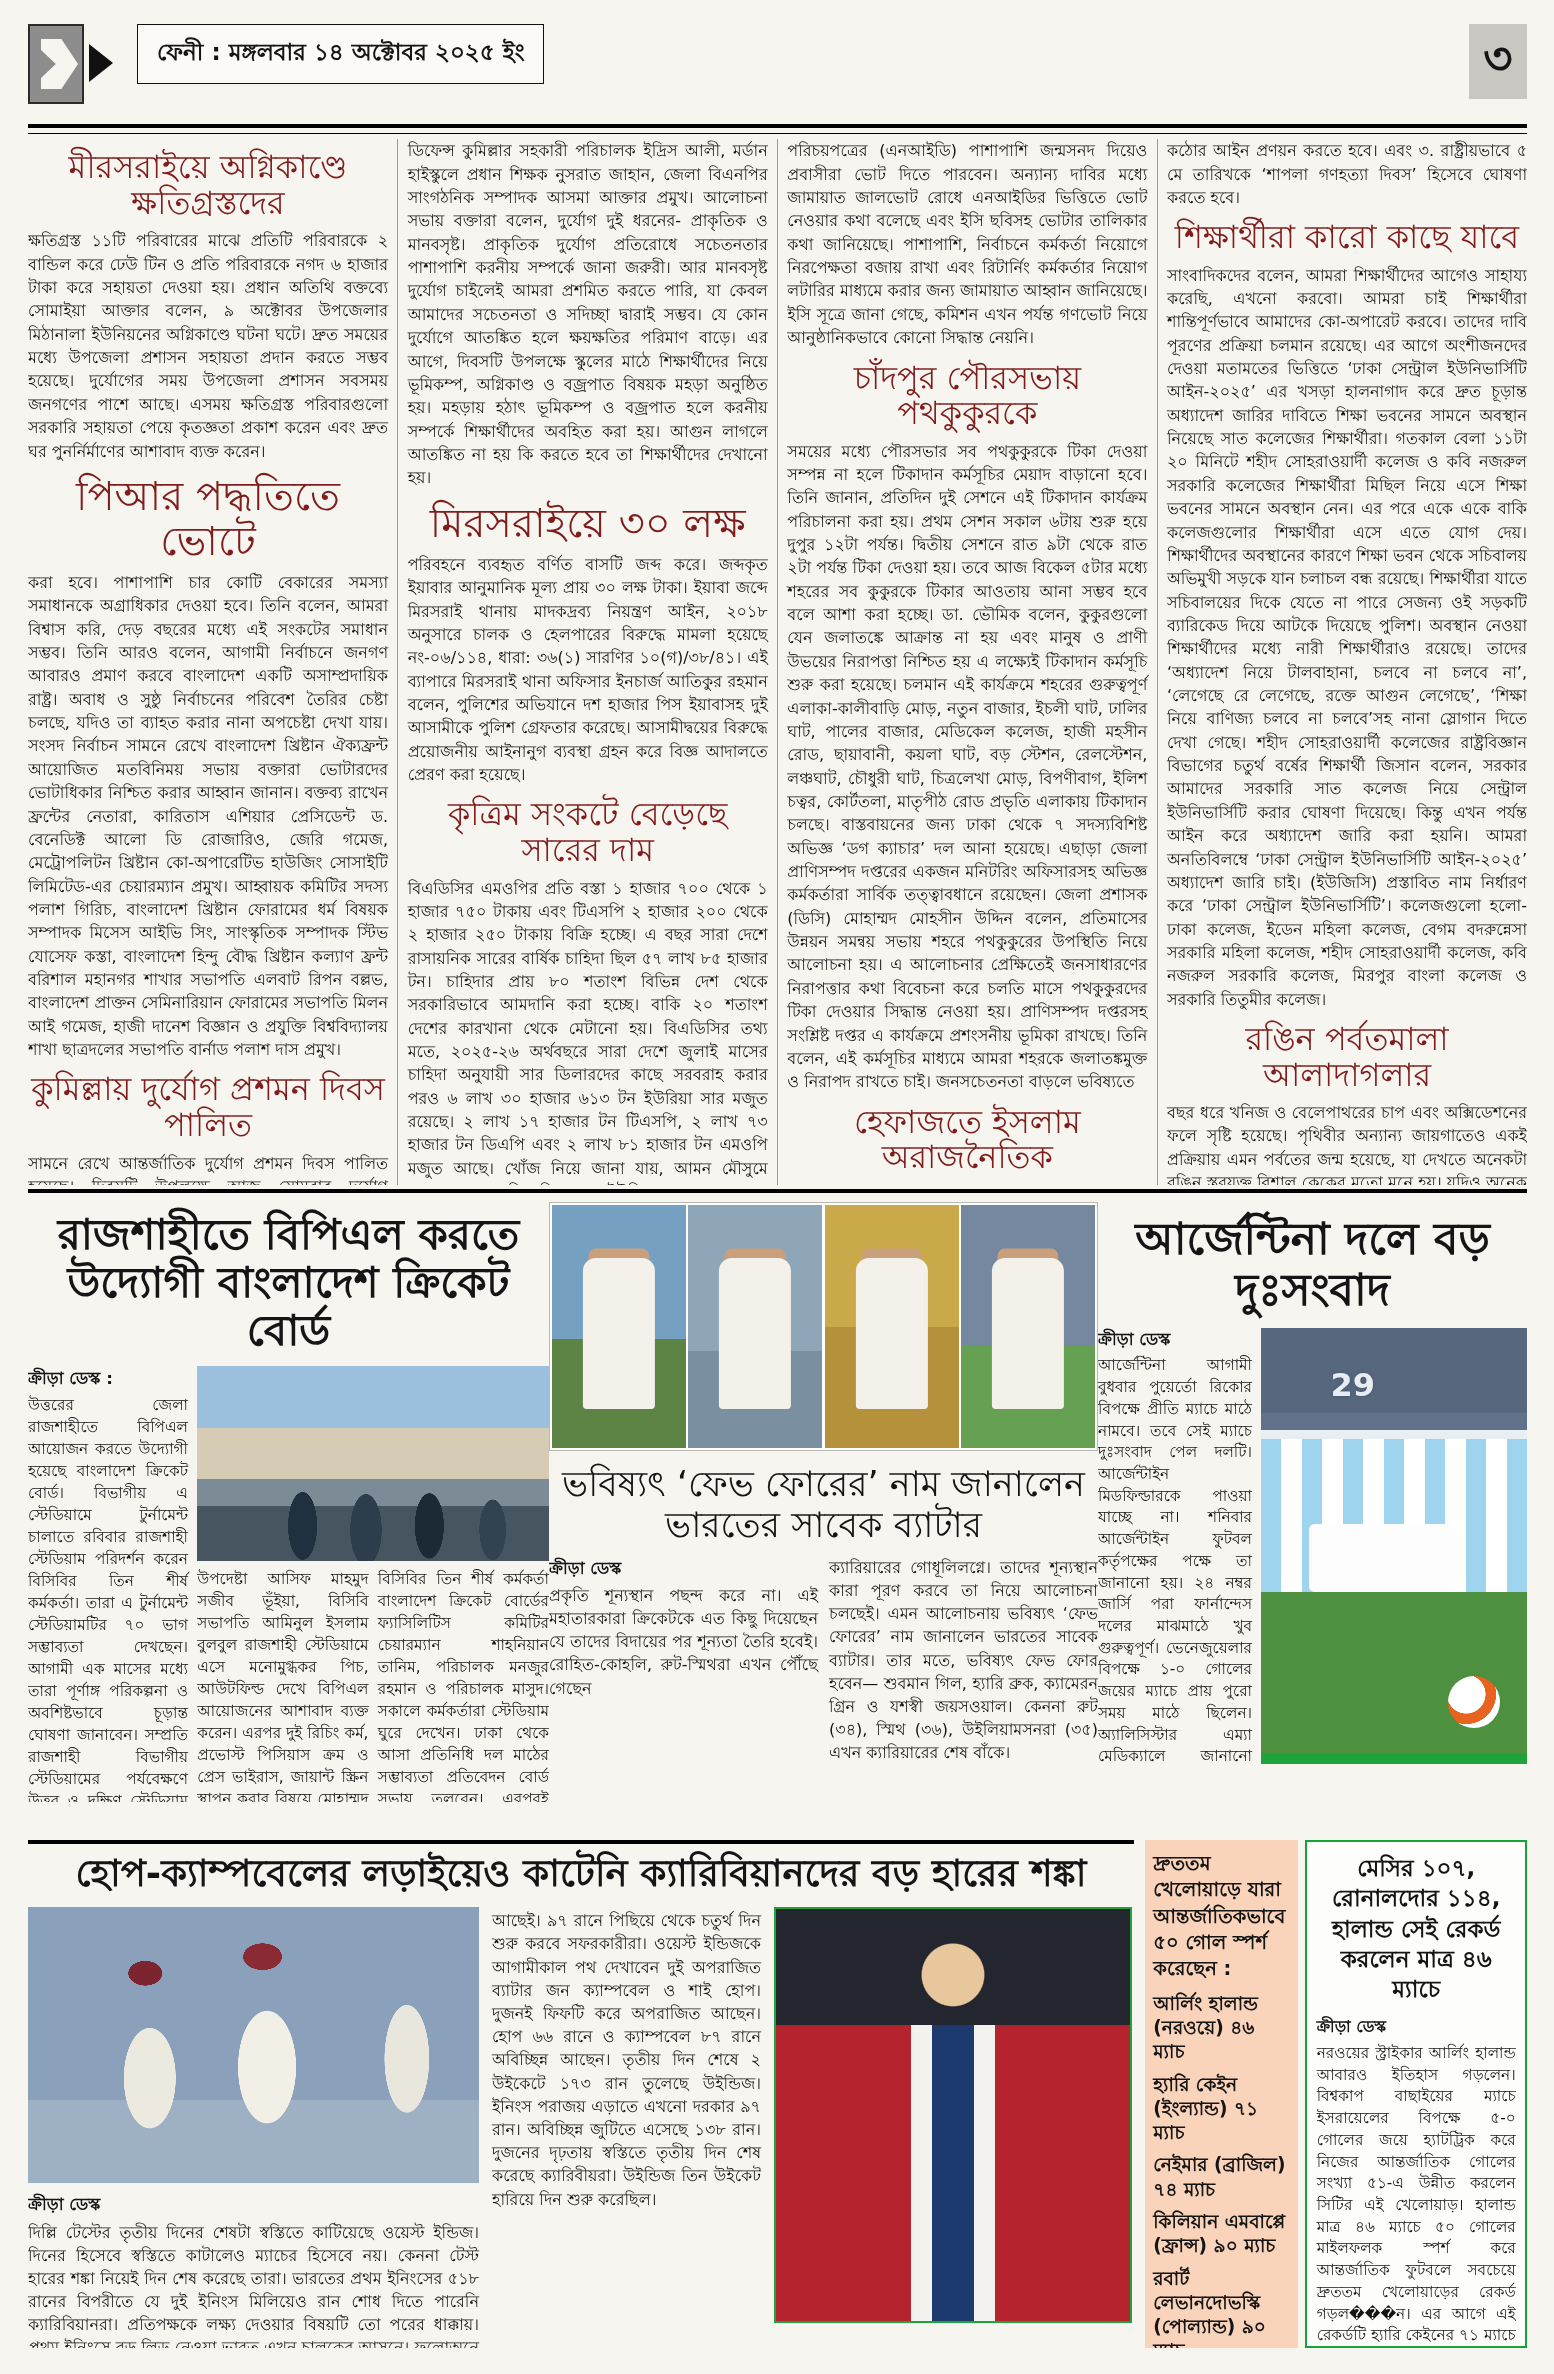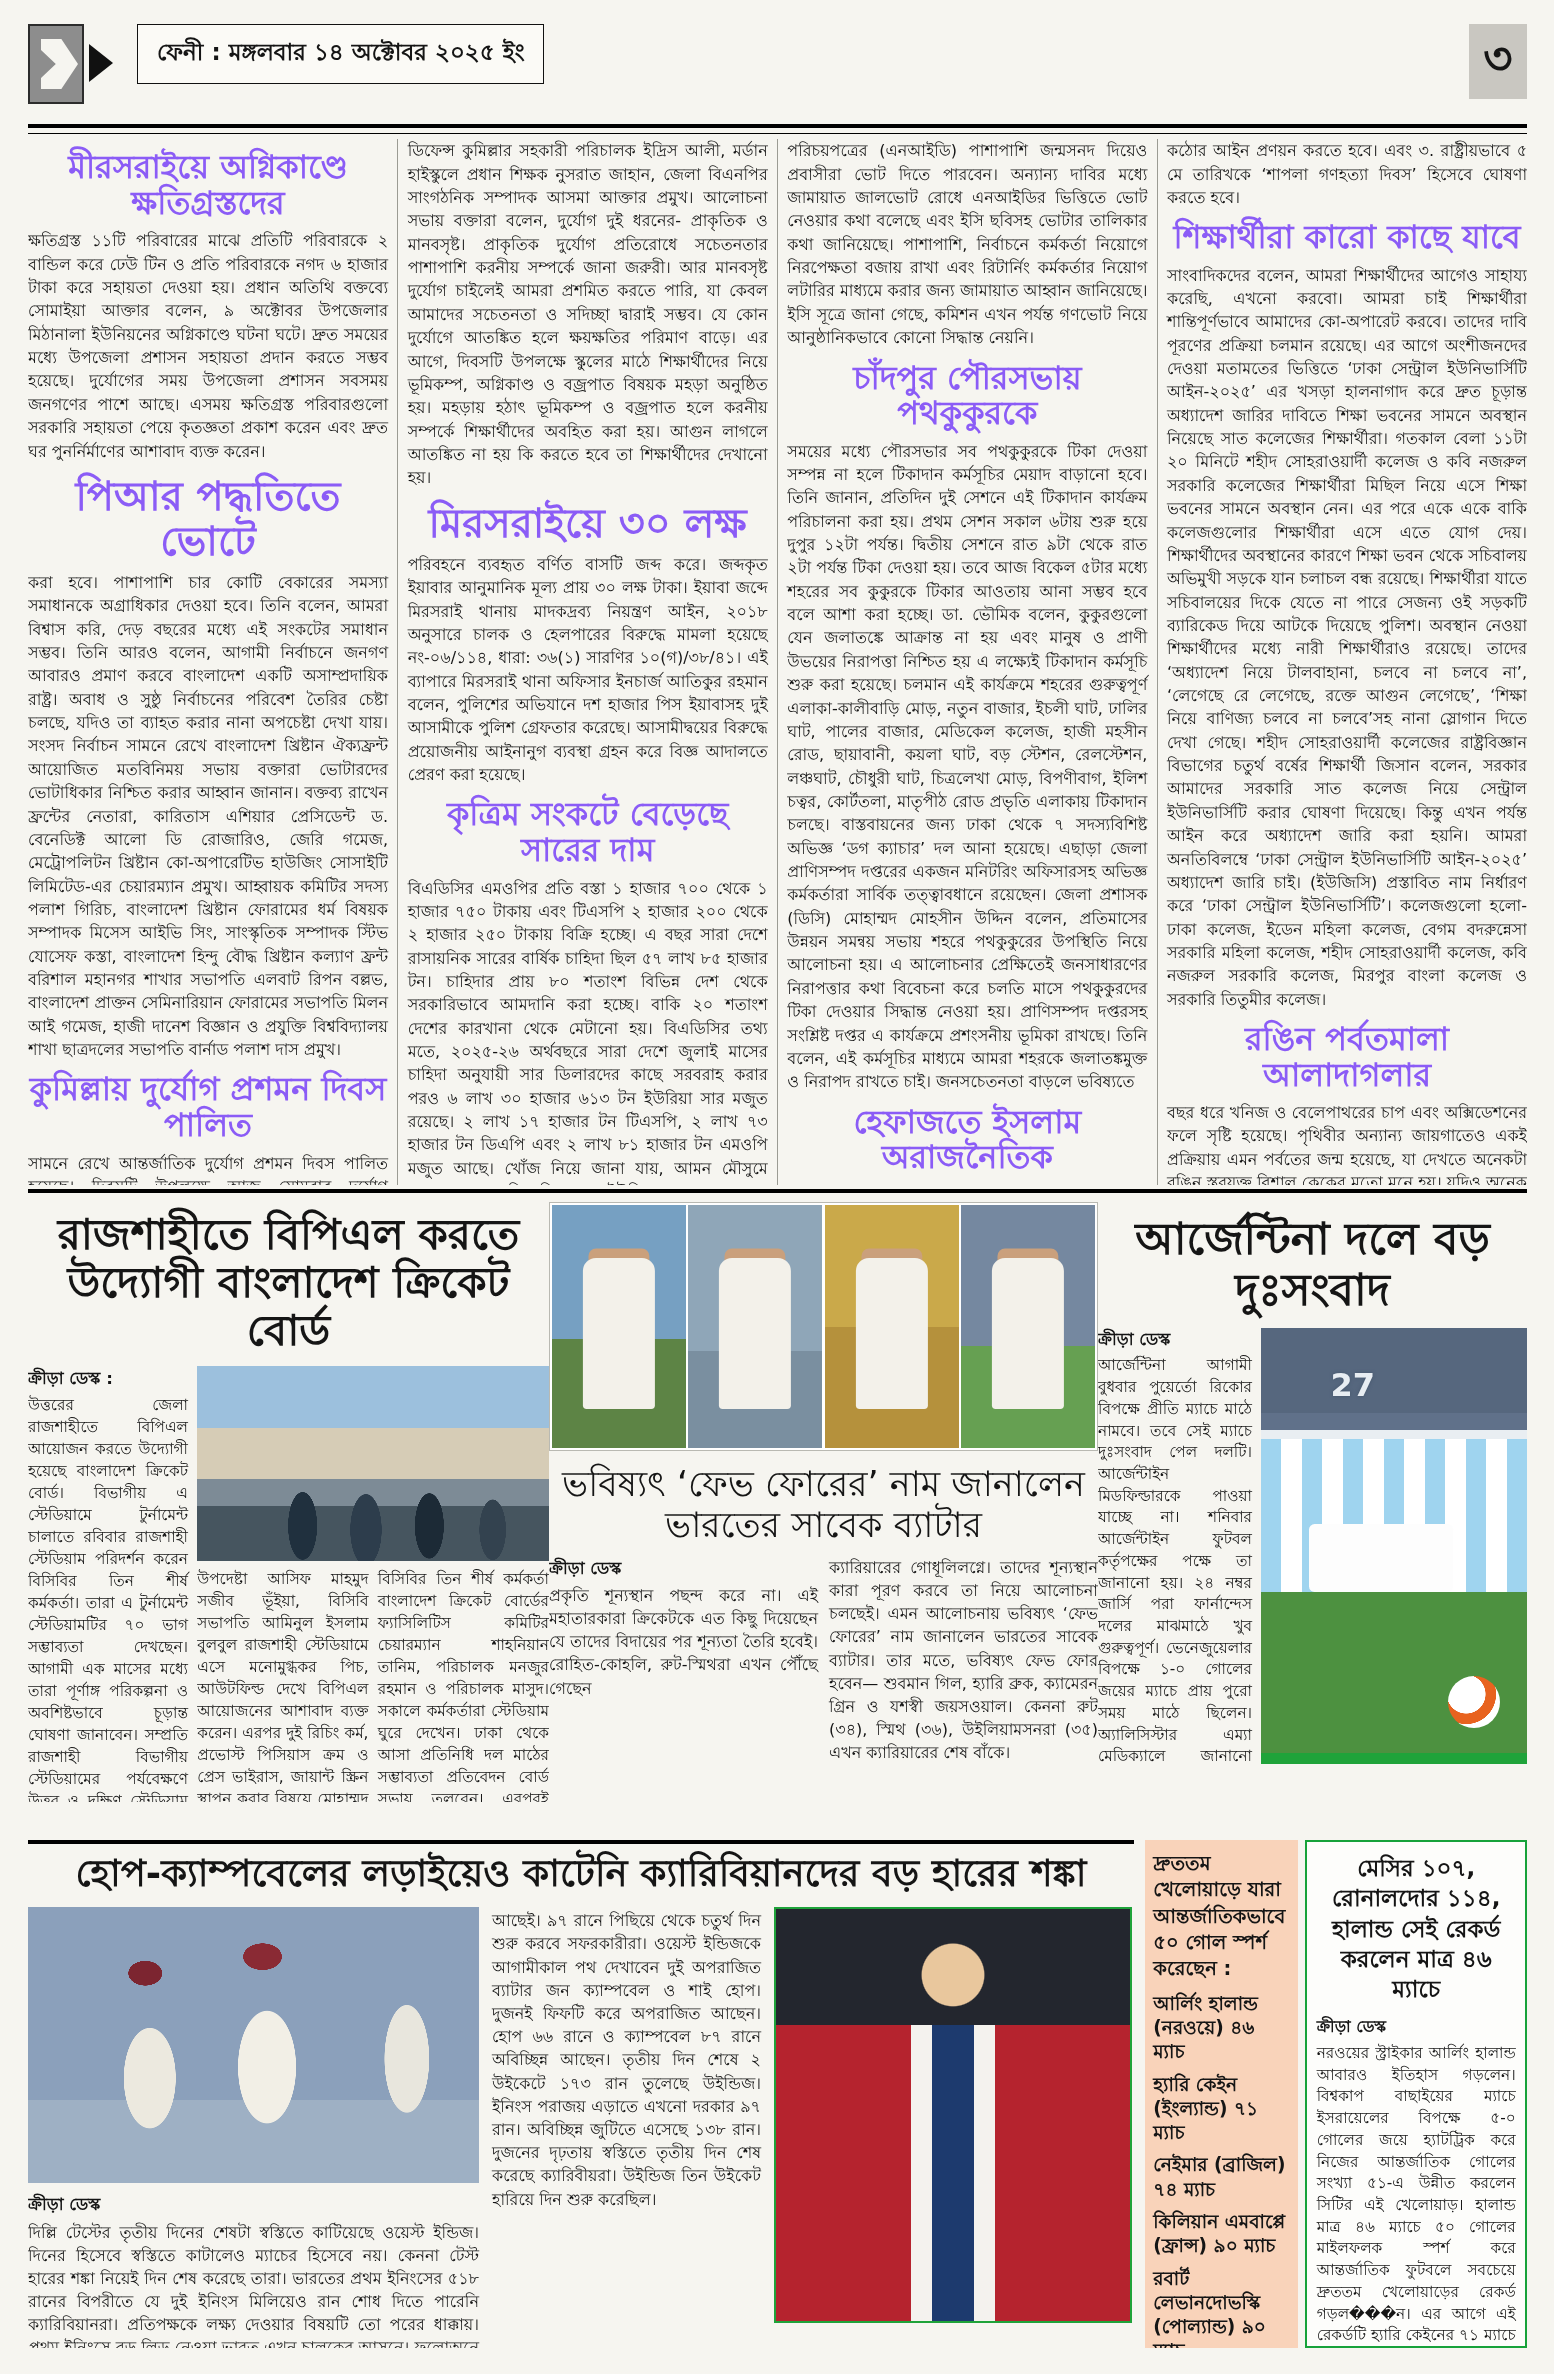--- a/index.html
+++ b/index.html
@@ -28,21 +28,21 @@
     line-height:1.15; color:#0a0a0a; }
   .pageno { background:#c9c7c1; width:58px; display:flex; align-items:center; justify-content:center;
     font-size:45px; font-weight:bold; }
   .rule2 { margin-top:7.4px; height:9.3px; border-top:4.6px solid #000; border-bottom:1.9px solid #000; }
 
   
   .topsec { display:flex; height:1046px; overflow:hidden; margin-top:5.6px; }
   .tcol { flex:1 1 0; padding:0 9.3px; border-right:0.9px solid #9b9b93; overflow:hidden; }
   .tcol:first-child { padding-left:0; }
   .tcol:last-child { border-right:none; padding-right:0; }
-  .thead { font-weight:bold; text-align:center; font-size:32px; line-height:1.12; margin:11px 0 7.4px; color:#8b5cf6; }
+  .thead { font-weight:normal; text-align:center; font-size:32px; line-height:1.12; margin:11px 0 7.4px; color:#7f1d1d; }
   .thead.big { font-size:40px; }
   .tbody { font-size:16px; line-height:1.46; text-align:justify; }
 
   .rule1 { height:3.7px; background:#000; margin:3.7px 0 0; }
 
   
   .mid { display:flex; gap:0; height:627px; overflow:hidden; margin-top:9.3px; }
   .mid-left { width:521px; overflow:hidden; }
   .shead-l { font-size:42px; font-weight:bold; text-align:center; line-height:1.14; margin:9.3px 0 11px; }
   .mid-left-inner { display:flex; gap:9.3px; height:436px; overflow:hidden; }
@@ -211,21 +211,21 @@
     </div>
 
     <div class="mid-right">
       <div class="shead-r">আর্জেন্টিনা দলে বড় দুঃসংবাদ</div>
       <div class="arg-row">
         <div class="arg-col">
           <div class="byline">ক্রীড়া ডেস্ক</div>
           <span>আর্জেন্টিনা আগামী বুধবার পুয়ের্তো রিকোর বিপক্ষে প্রীতি ম্যাচে মাঠে নামবে। তবে সেই ম্যাচে দুঃসংবাদ পেল দলটি। আর্জেন্টাইন মিডফিল্ডারকে পাওয়া যাচ্ছে না। শনিবার আর্জেন্টাইন ফুটবল কর্তৃপক্ষের পক্ষে তা জানানো হয়। ২৪ নম্বর জার্সি পরা ফার্নান্দেস দলের মাঝমাঠে খুব গুরুত্বপূর্ণ। ভেনেজুয়েলার বিপক্ষে ১-০ গোলের জয়ের ম্যাচে প্রায় পুরো সময় মাঠে ছিলেন। অ্যালিসিস্টার এম্যা মেডিক্যালে জানানো হয়েছে, ফার্নান্দেস ‘ভার সিনোভাইটিস’-এ ভুগছেন। চেলসির এই মিডফিল্ডার তাই চোটের তালিকায় যোগ হলেন। এর আগে কোল পালমার, ভাতিও এগুলো এবং আব্দু সাভোনার এতে দলের বাইরে রয়েছেন।</span>
         </div>
         <div class="arg-photo">
-          <div class="num">27</div>
+          <div class="num">29</div>
           <div class="shorts"></div>
           <div class="ball"></div>
         </div>
       </div>
     </div>
   </div>
 
   <div class="bottom">
     <div class="bot-left">
       <div class="bot-rule"></div>

